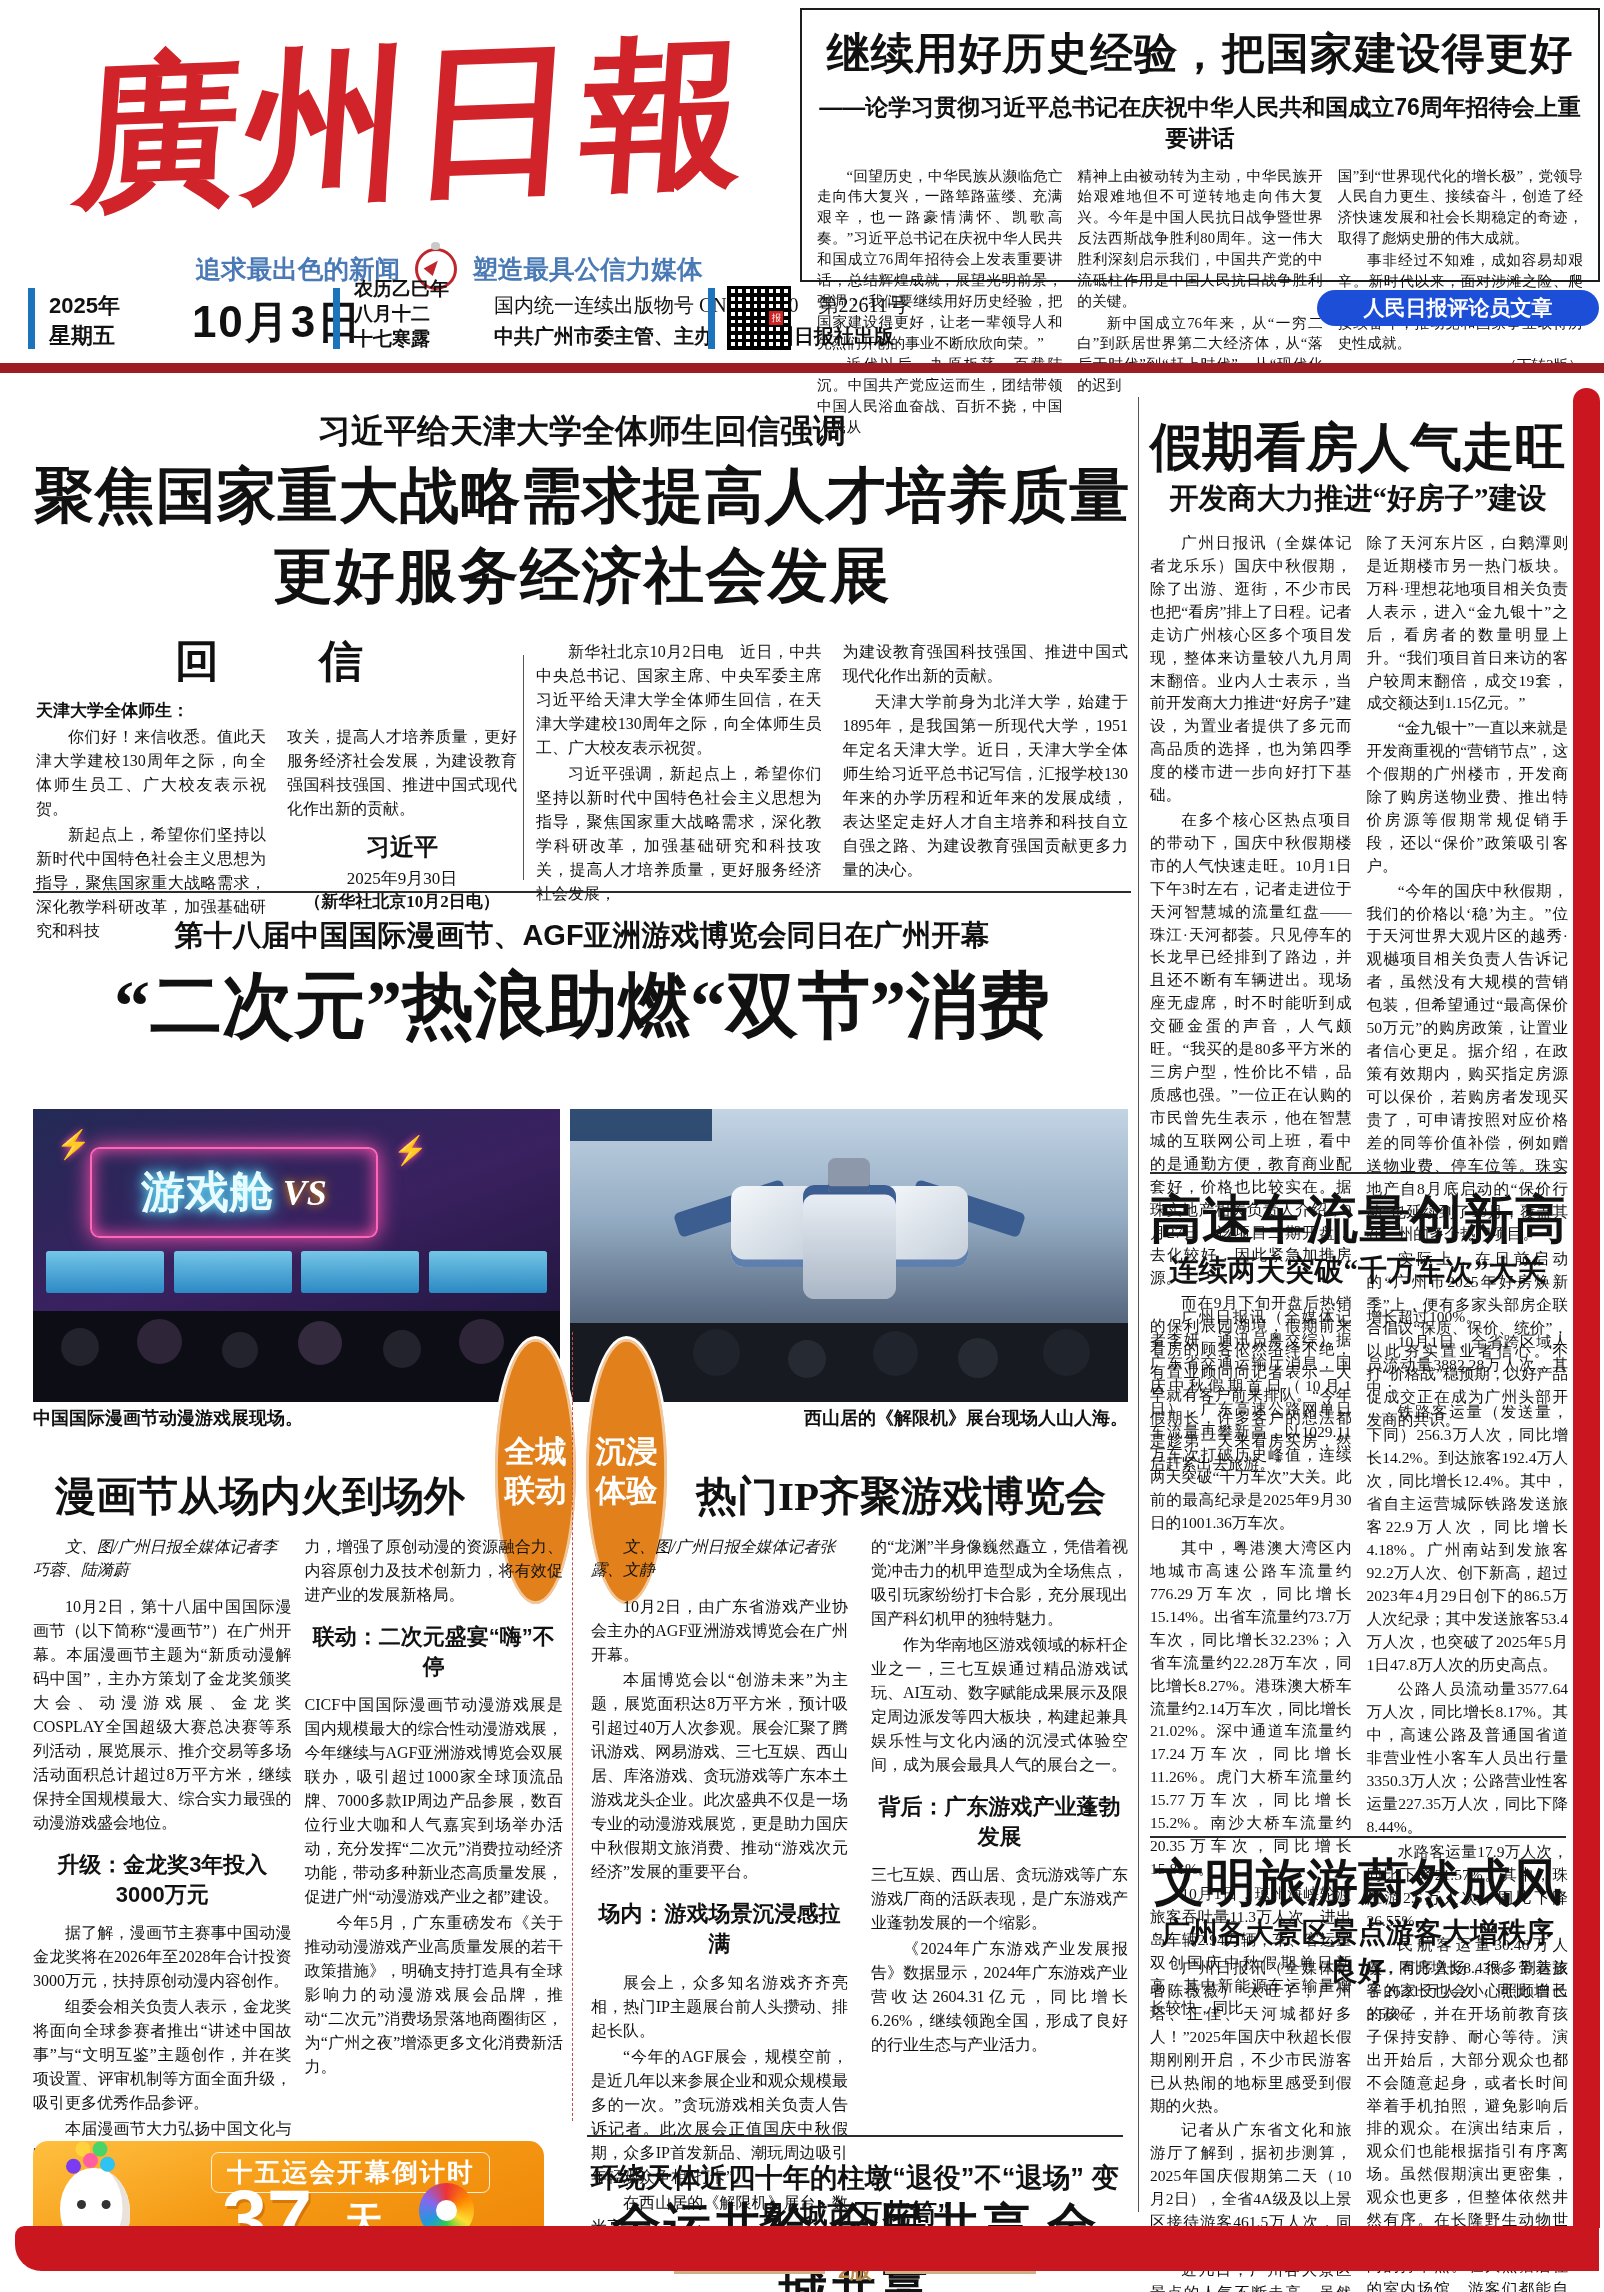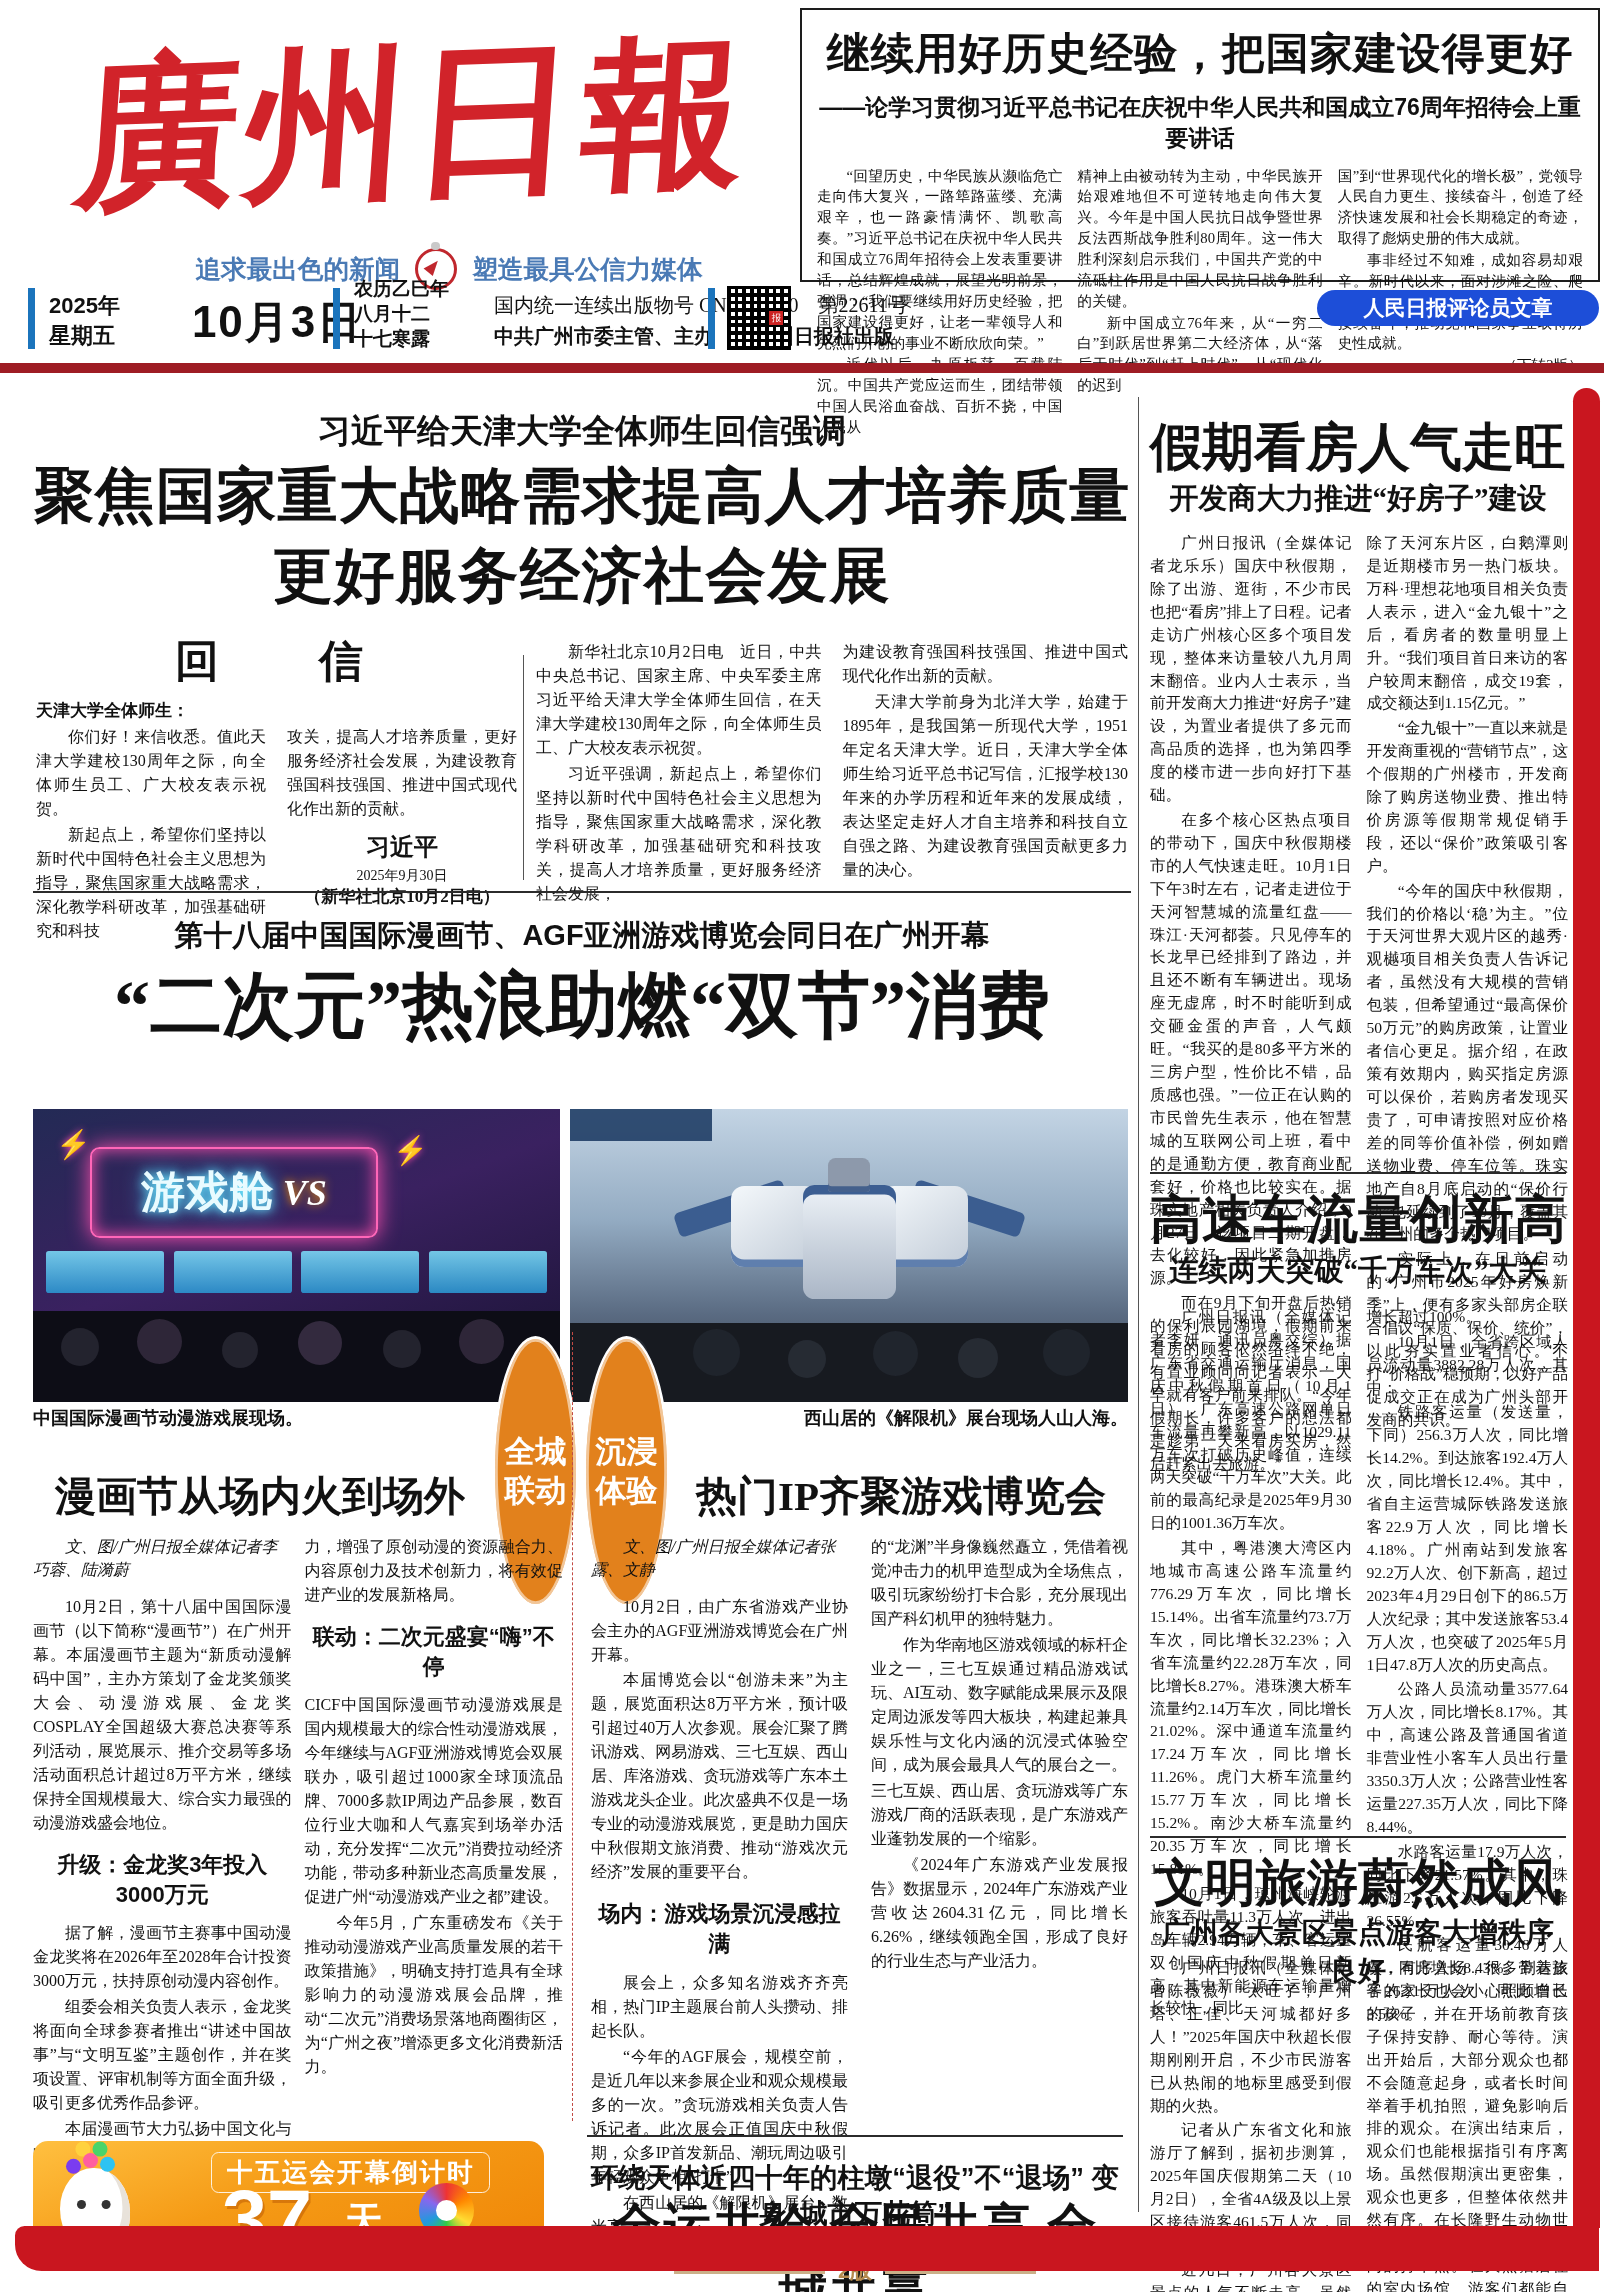--- a/index.html
+++ b/index.html
@@ -46,21 +46,21 @@
   #lead-kicker{left:33px;top:409px;width:1098px;font-size:33px;font-weight:bold;text-align:center;}
   #lead-h1{left:33px;top:456px;width:1098px;font-size:60px;font-weight:900;text-align:center;letter-spacing:0.9px;}
   #lead-h2{left:33px;top:536px;width:1098px;font-size:60px;font-weight:900;text-align:center;letter-spacing:1.9px;}
   
   #letter{left:36px;top:632px;width:481px;}
   #letter-title{font-size:44px;font-weight:900;letter-spacing:28px;text-align:center;margin:0 0 7.6px 13.2px;}
   #letter-salute{font-size:17px;font-weight:bold;font-family:"Liberation Sans",sans-serif;margin-bottom:3.8px;}
   #letter .cols{gap:21px;}
   #letter .col{flex:1;font-size:16px;}
   .sig-name{text-align:center;font-size:24px;font-weight:bold;margin:9.5px 0 3.8px;}
-  .sig-date{text-align:center;font-size:14px;}
+  .sig-date{text-align:center;font-size:17px;}
   .sig-src{text-align:center;font-size:17px;font-weight:bold;}
   #letter-vrule{left:523px;top:655px;height:225px;}
   #xinhua{left:536px;top:640px;width:592px;}
   #xinhua .cols{gap:21px;}
   #xinhua .col{flex:1;font-size:16px;}
   #rule-1{left:33px;top:891px;width:1098px;}
   
   #feat-kicker{left:33px;top:916px;width:1098px;font-size:29px;font-weight:bold;text-align:center;font-family:"Liberation Sans",sans-serif;}
   #feat-h1{left:33px;top:958px;width:1098px;font-size:72px;font-weight:900;text-align:center;}
   .photo{top:1109px;height:293px;overflow:hidden;background:#1c2240;}
@@ -334,20 +334,21 @@
             <p class="para">展会上，众多知名游戏齐齐亮相，热门IP主题展台前人头攒动、排起长队。</p>
             <p class="para">“今年的AGF展会，规模空前，是近几年以来参展企业和观众规模最多的一次。”贪玩游戏相关负责人告诉记者。此次展会正值国庆中秋假期，众多IP首发新品、潮玩周边吸引年轻观众争相“打卡”。</p>
             <p class="para">在西山居的《解限机》展台，数米高</p>
           </div>
       </div>
       <div class="col flush">
         <div class="flush">
             <p class="para " style="text-indent: 0px;">的“龙渊”半身像巍然矗立，凭借着视觉冲击力的机甲造型成为全场焦点，吸引玩家纷纷打卡合影，充分展现出国产科幻机甲的独特魅力。</p>
             <p class="para">作为华南地区游戏领域的标杆企业之一，三七互娱通过精品游戏试玩、AI互动、数字赋能成果展示及限定周边派发等四大板块，构建起兼具娱乐性与文化内涵的沉浸式体验空间，成为展会最具人气的展台之一。</p>
           </div>
+        <div class="in-subhead">背后：广东游戏产业蓬勃发展</div>
         <div>
             <p class="para">三七互娱、西山居、贪玩游戏等广东游戏厂商的活跃表现，是广东游戏产业蓬勃发展的一个缩影。</p>
             <p class="para">《2024年广东游戏产业发展报告》数据显示，2024年广东游戏产业营收达2604.31亿元，同比增长6.26%，继续领跑全国，形成了良好的行业生态与产业活力。</p>
           </div>
       </div>
     </div>
   </div>
 
   <div class="abs rule" id="rule-2"></div>
 

